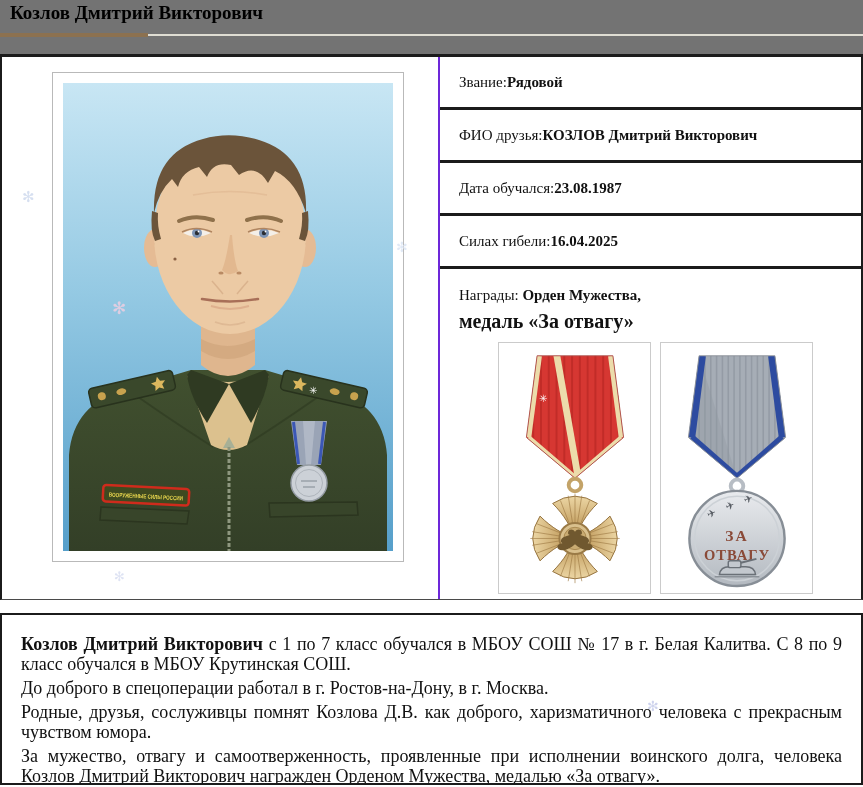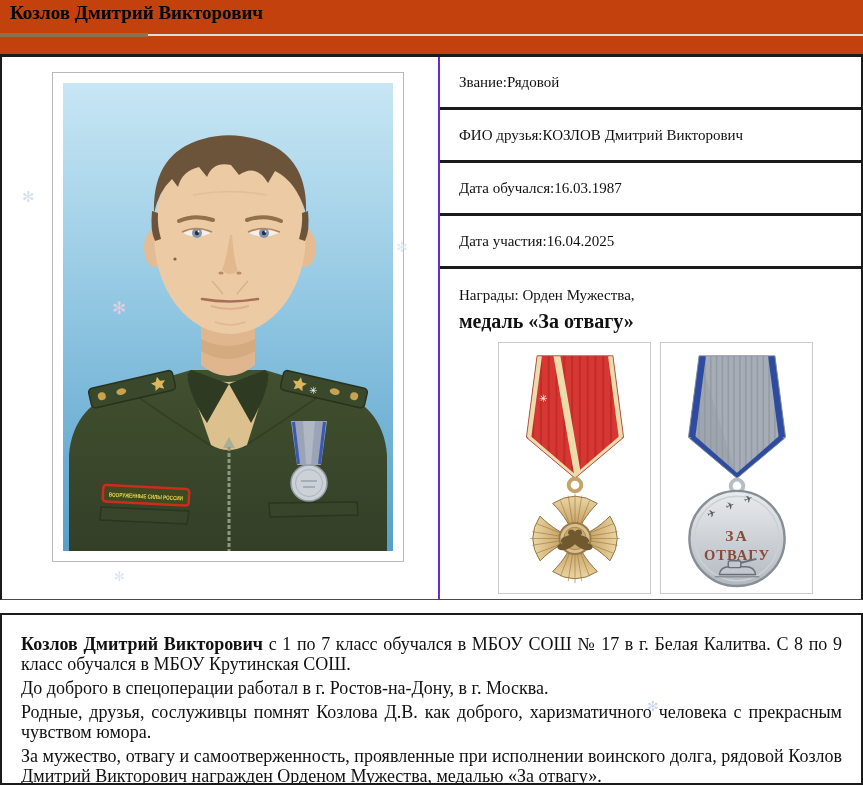--- a/index.html
+++ b/index.html
@@ -1,35 +1,35 @@
 <!DOCTYPE html>
 <html><head>
 <meta charset="utf-8">
 <style>
   html,body{margin:0;padding:0;background:#fff;width:863px;height:787px;overflow:hidden;}
-  .page{position:relative;width:863px;height:584px;background:#c2410c;
+  .page{position:relative;width:863px;height:584px;background:#737373;
         font-family:"Liberation Serif","DejaVu Serif",serif;color:#111;}
   .title{position:absolute;left:10px;top:2px;margin:0;font-size:19px;font-weight:bold;color:#000;}
   .rule-accent{position:absolute;left:0;top:33px;width:148px;height:4px;background:#8c7150;}
   .rule-line{position:absolute;left:148px;top:34px;width:715px;height:2px;background:#dfddd3;}
 
   .card{position:absolute;left:0;top:54px;width:863px;height:546px;box-sizing:border-box;
         border:2px solid #1b1b1b;border-top-width:3px;border-bottom:1px solid #4a4a4a;
         display:flex;background:#fff;}
   .photo-panel{width:436px;flex:none;}
   .photo-frame{margin:15px 0 0 50px;width:330px;border:1px solid #b9b9b9;padding:10px;background:#fff;}
   .photo-frame svg{display:block;}
 
   .info-panel{flex:1;border-left:2px solid #6d28d9;display:flex;flex-direction:column;justify-content:flex-end;}
   .info-row{height:53px;box-sizing:border-box;border-bottom:3px solid #1b1b1b;
             display:flex;align-items:center;padding-left:19px;font-size:15px;}
-  .info-row .val{font-weight:normal;}
+  .info-row .val{font-weight:bold;}
   .awards-row{flex:1;border-bottom:none;display:block;height:auto;padding:13px 0 0 0;}
   .awards-text{padding-left:19px;font-size:15px;line-height:26px;}
-  .awards-text .val{font-weight:normal;}
+  .awards-text .val{font-weight:bold;}
   .awards-line2{padding-left:19px;font-size:20px;line-height:26px;font-weight:bold;}
   .medals{margin:8px 0 0 58px;display:flex;gap:9px;}
   .medal-box{width:153px;height:252px;box-sizing:border-box;border:1px solid #cbcbcb;background:#fff;
              display:flex;align-items:center;justify-content:center;margin:0;}
 
   .bio{position:absolute;left:0;top:613px;width:863px;height:172px;box-sizing:border-box;
        border:2px solid #1b1b1b;padding:19px 19px;overflow:hidden;background:#fff;
        font-size:18px;line-height:20px;text-align:justify;}
   .bio p{margin:0 0 4px 0;}
   .bio .lead{font-weight:bold;}
@@ -161,24 +161,24 @@
       <div class="info-row">
         <span>Звание: </span>
           <span class="val">Рядовой</span>
       </div>
       <div class="info-row">
         <span>ФИО друзья: </span>
           <span class="val">КОЗЛОВ Дмитрий Викторович</span>
       </div>
       <div class="info-row">
         <span>Дата обучался: </span>
-          <span class="val">16.03.1987</span>
+          <span class="val">23.08.1987</span>
       </div>
       <div class="info-row">
-        <span>Дата участия: </span>
+        <span>Силах гибели: </span>
           <span class="val">16.04.2025</span>
       </div>
       <div class="info-row awards-row">
         <div class="awards-text">
           <span>Награды: </span><span class="val">Орден Мужества,</span>
         </div>
         <div class="awards-line2">медаль «За отвагу»</div>
 
         <div class="medals">
 
@@ -313,21 +313,21 @@
 
         </div>
       </div>
     </div>
   </div>
 
   <div class="bio">
     <p><span class="lead">Козлов Дмитрий Викторович</span><span> с 1 по 7 класс обучался в МБОУ СОШ № 17 в г. Белая Калитва. С 8 по 9 класс обучался в МБОУ Крутинская СОШ.</span></p>
     <p>До доброго в спецоперации работал в г. Ростов-на-Дону, в г. Москва.</p>
     <p>Родные, друзья, сослуживцы помнят Козлова Д.В. как доброго, харизматичного человека с прекрасным чувством юмора.</p>
-    <p>За мужество, отвагу и самоотверженность, проявленные при исполнении воинского долга, рядовой Козлов Дмитрий Викторович награжден Орденом Мужества, медалью «За отвагу».</p>
+    <p>За мужество, отвагу и самоотверженность, проявленные при исполнении воинского долга, человека Козлов Дмитрий Викторович награжден Орденом Мужества, медалью «За отвагу».</p>
   </div>
 
   <span class="wm wm1">✻</span>
   <span class="wm wm2">✻</span>
   <span class="wm wm3">✻</span>
   <span class="wm wm4">✻</span>
   <span class="wm wm5">✻</span>
   <span class="wm sp1">✳</span>
   <span class="wm sp2">✳</span>
 

